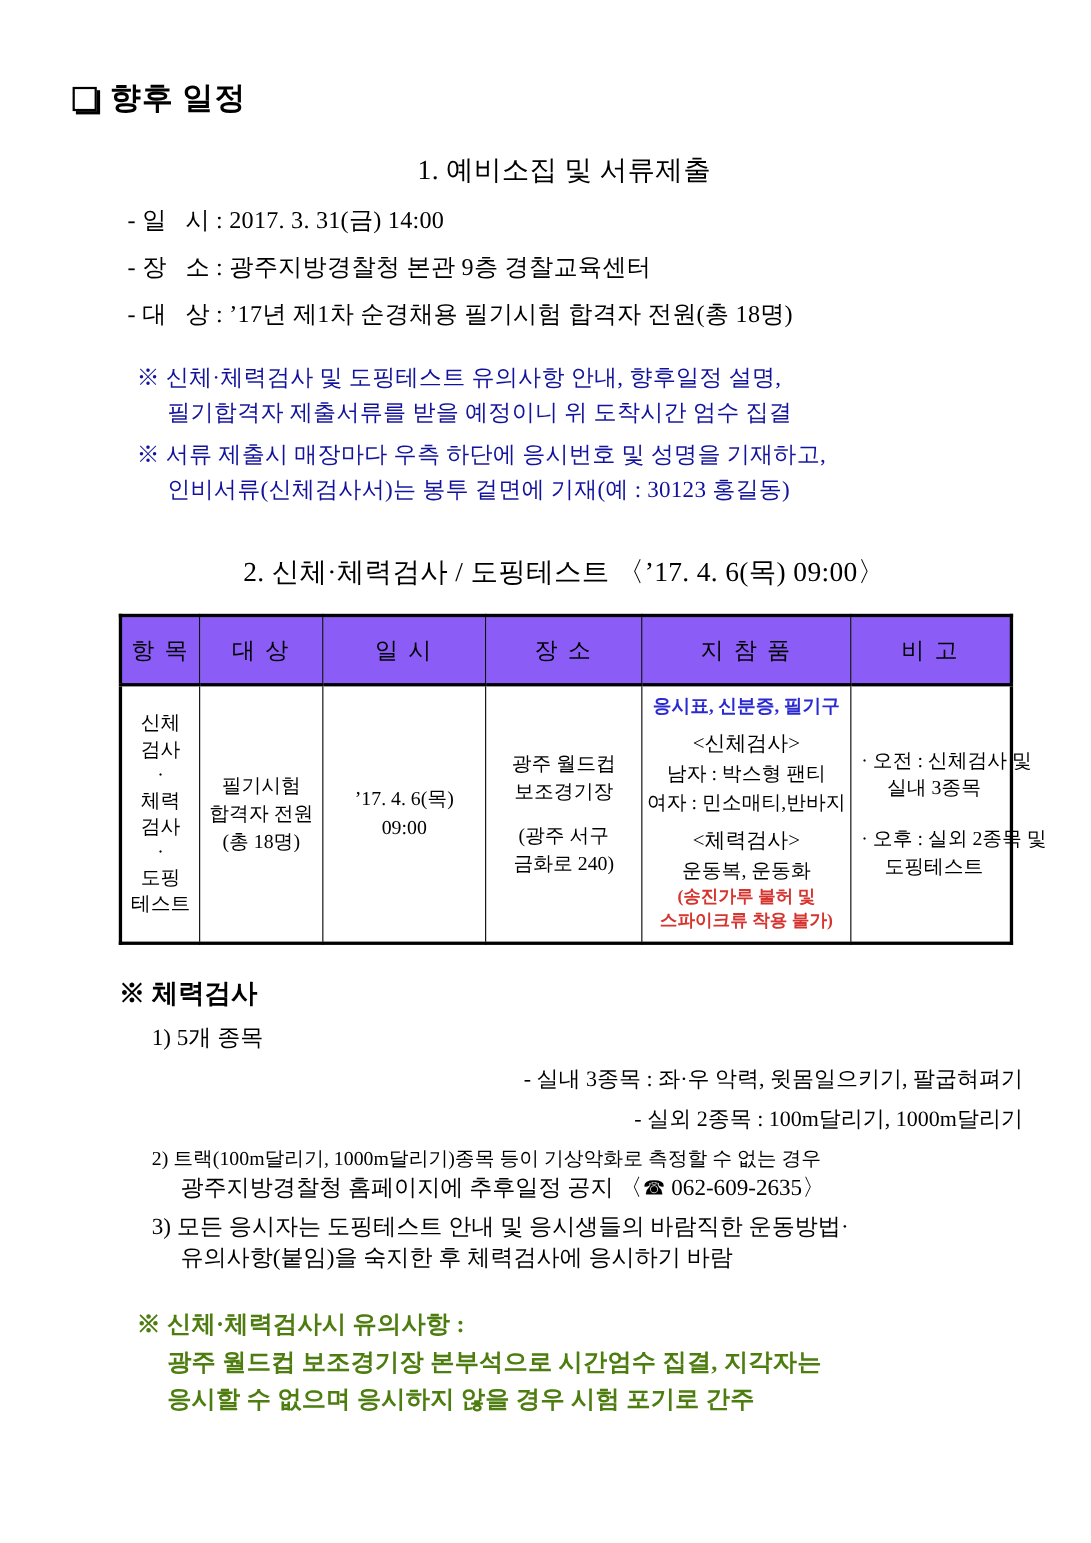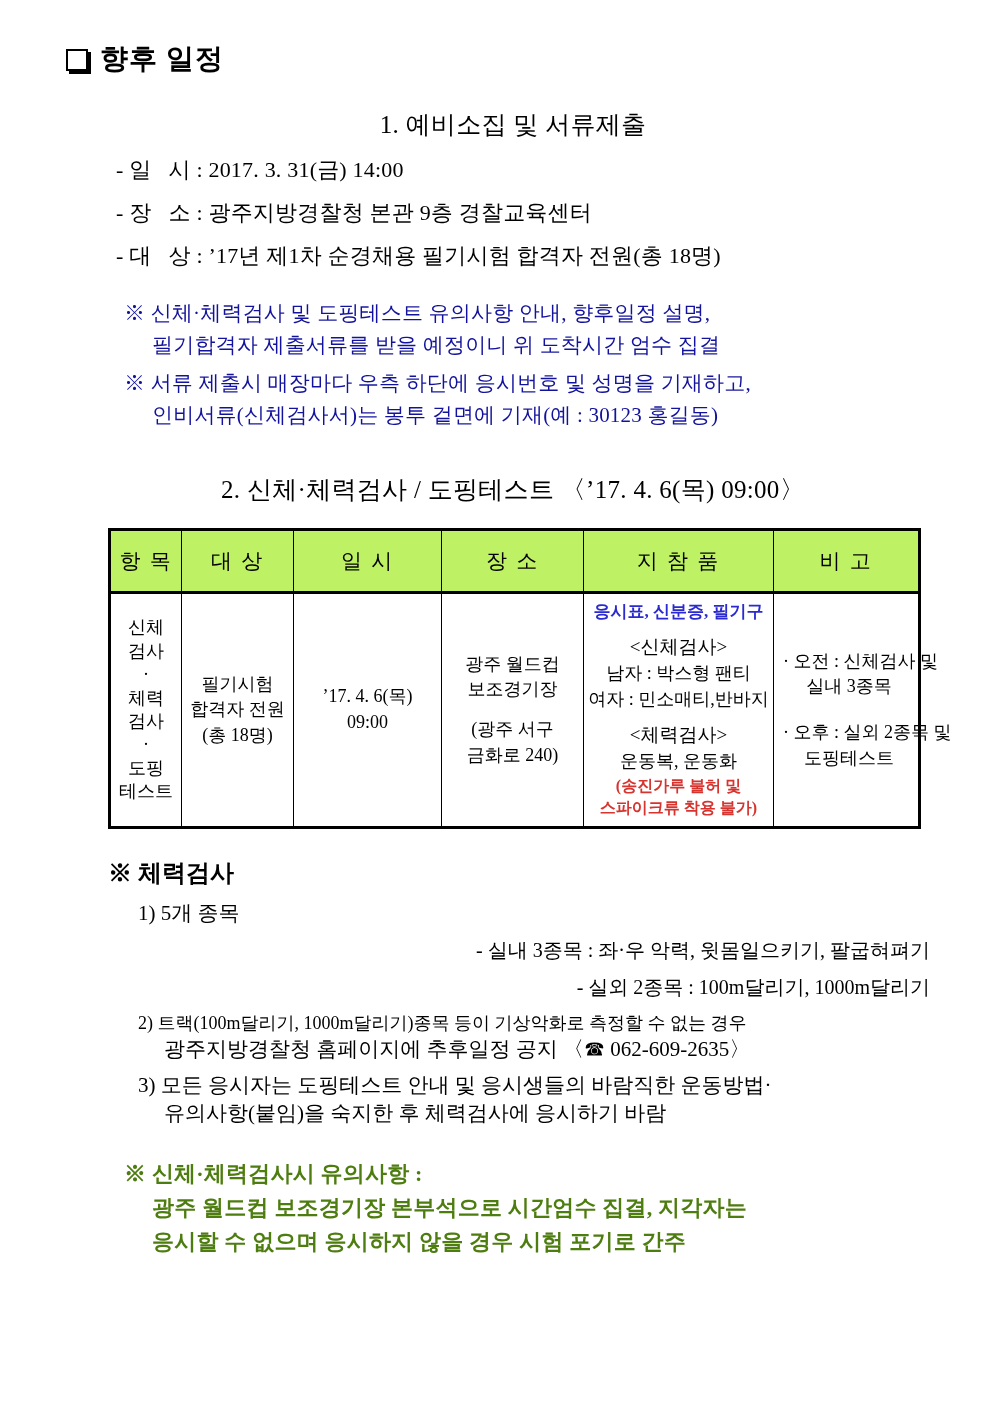--- a/index.html
+++ b/index.html
@@ -13,21 +13,21 @@
     height: 1403px;
     font-family: "Liberation Serif", "DejaVu Serif", serif;
     color: #000000;
     position: relative;
     overflow: hidden;
   }
   .page {
     width: 992px;
     height: 1403px;
     box-sizing: border-box;
-    padding: 40px 62px 0 62px;
+    padding: 70px 62px 0 62px;
     position: relative;
   }
 
   
   .doc-heading {
     display: flex;
     align-items: center;
     gap: 12px;
     font-size: 28px;
     font-weight: bold;
@@ -89,21 +89,21 @@
     border: 3px solid #000;
   }
   table.schedule th,
   table.schedule td {
     border: 1.5px solid #000;
     text-align: center;
     vertical-align: middle;
     padding: 4px 3px;
   }
   table.schedule thead th {
-    background: #bef264;
+    background: #8b5cf6;
     font-size: 21px;
     font-weight: normal;
     height: 52px;
     border-bottom: 3px solid #000;
     letter-spacing: 2px;
   }
   table.schedule tbody td {
     height: 224px;
     font-size: 18px;
     line-height: 1.42;

